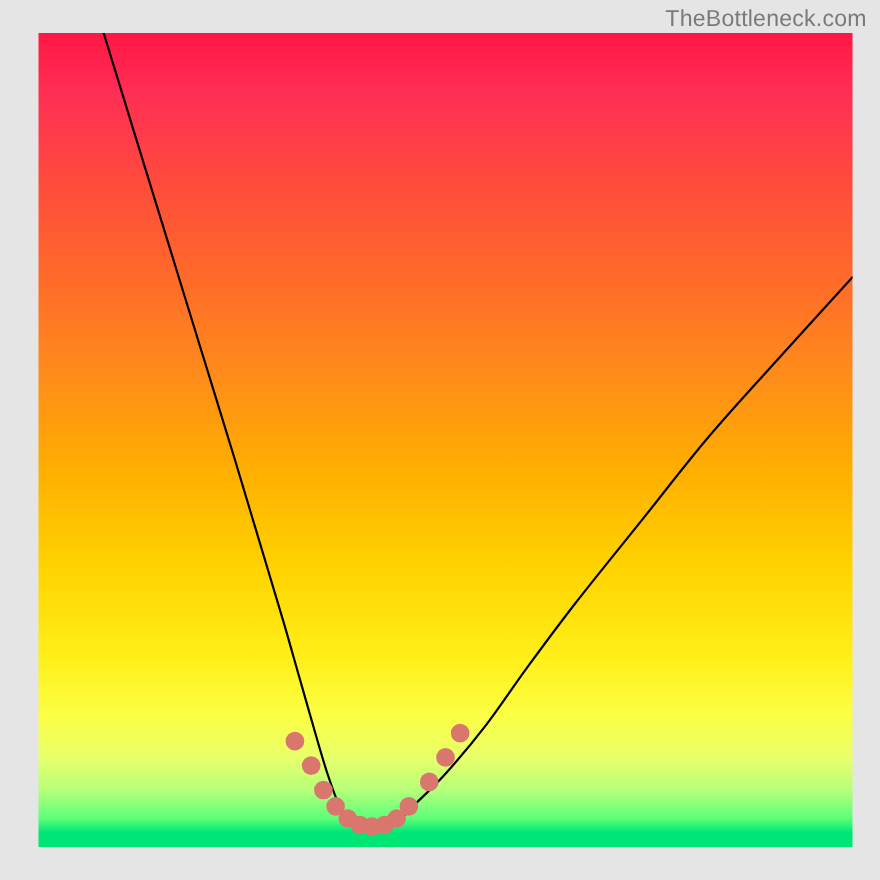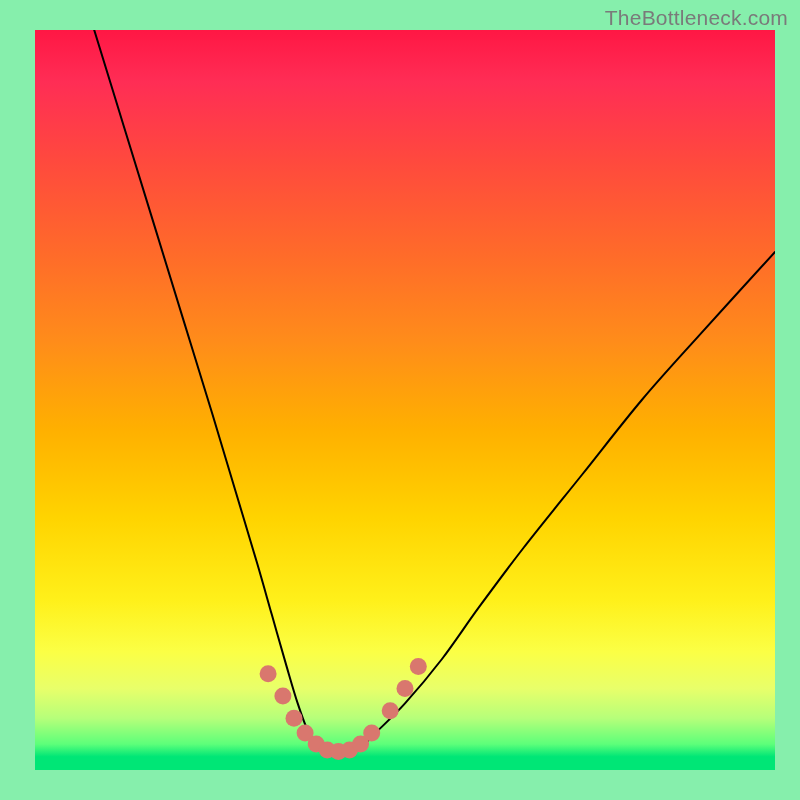--- a/index.html
+++ b/index.html
@@ -9,21 +9,21 @@
     height: 800px;
     background: #000;
     overflow: hidden;
     font-family: Arial, Helvetica, sans-serif;
   }
   .frame {
     position: absolute;
     left: 0; top: 0;
     width: 800px;
     height: 800px;
-    background: #86efac;
+    background: #e5e5e5;
   }
   .plot {
     position: absolute;
     left: 35px;
     top: 30px;
     width: 740px;
     height: 740px;
     
     background: linear-gradient(to bottom,
       #ff1744 0%,

